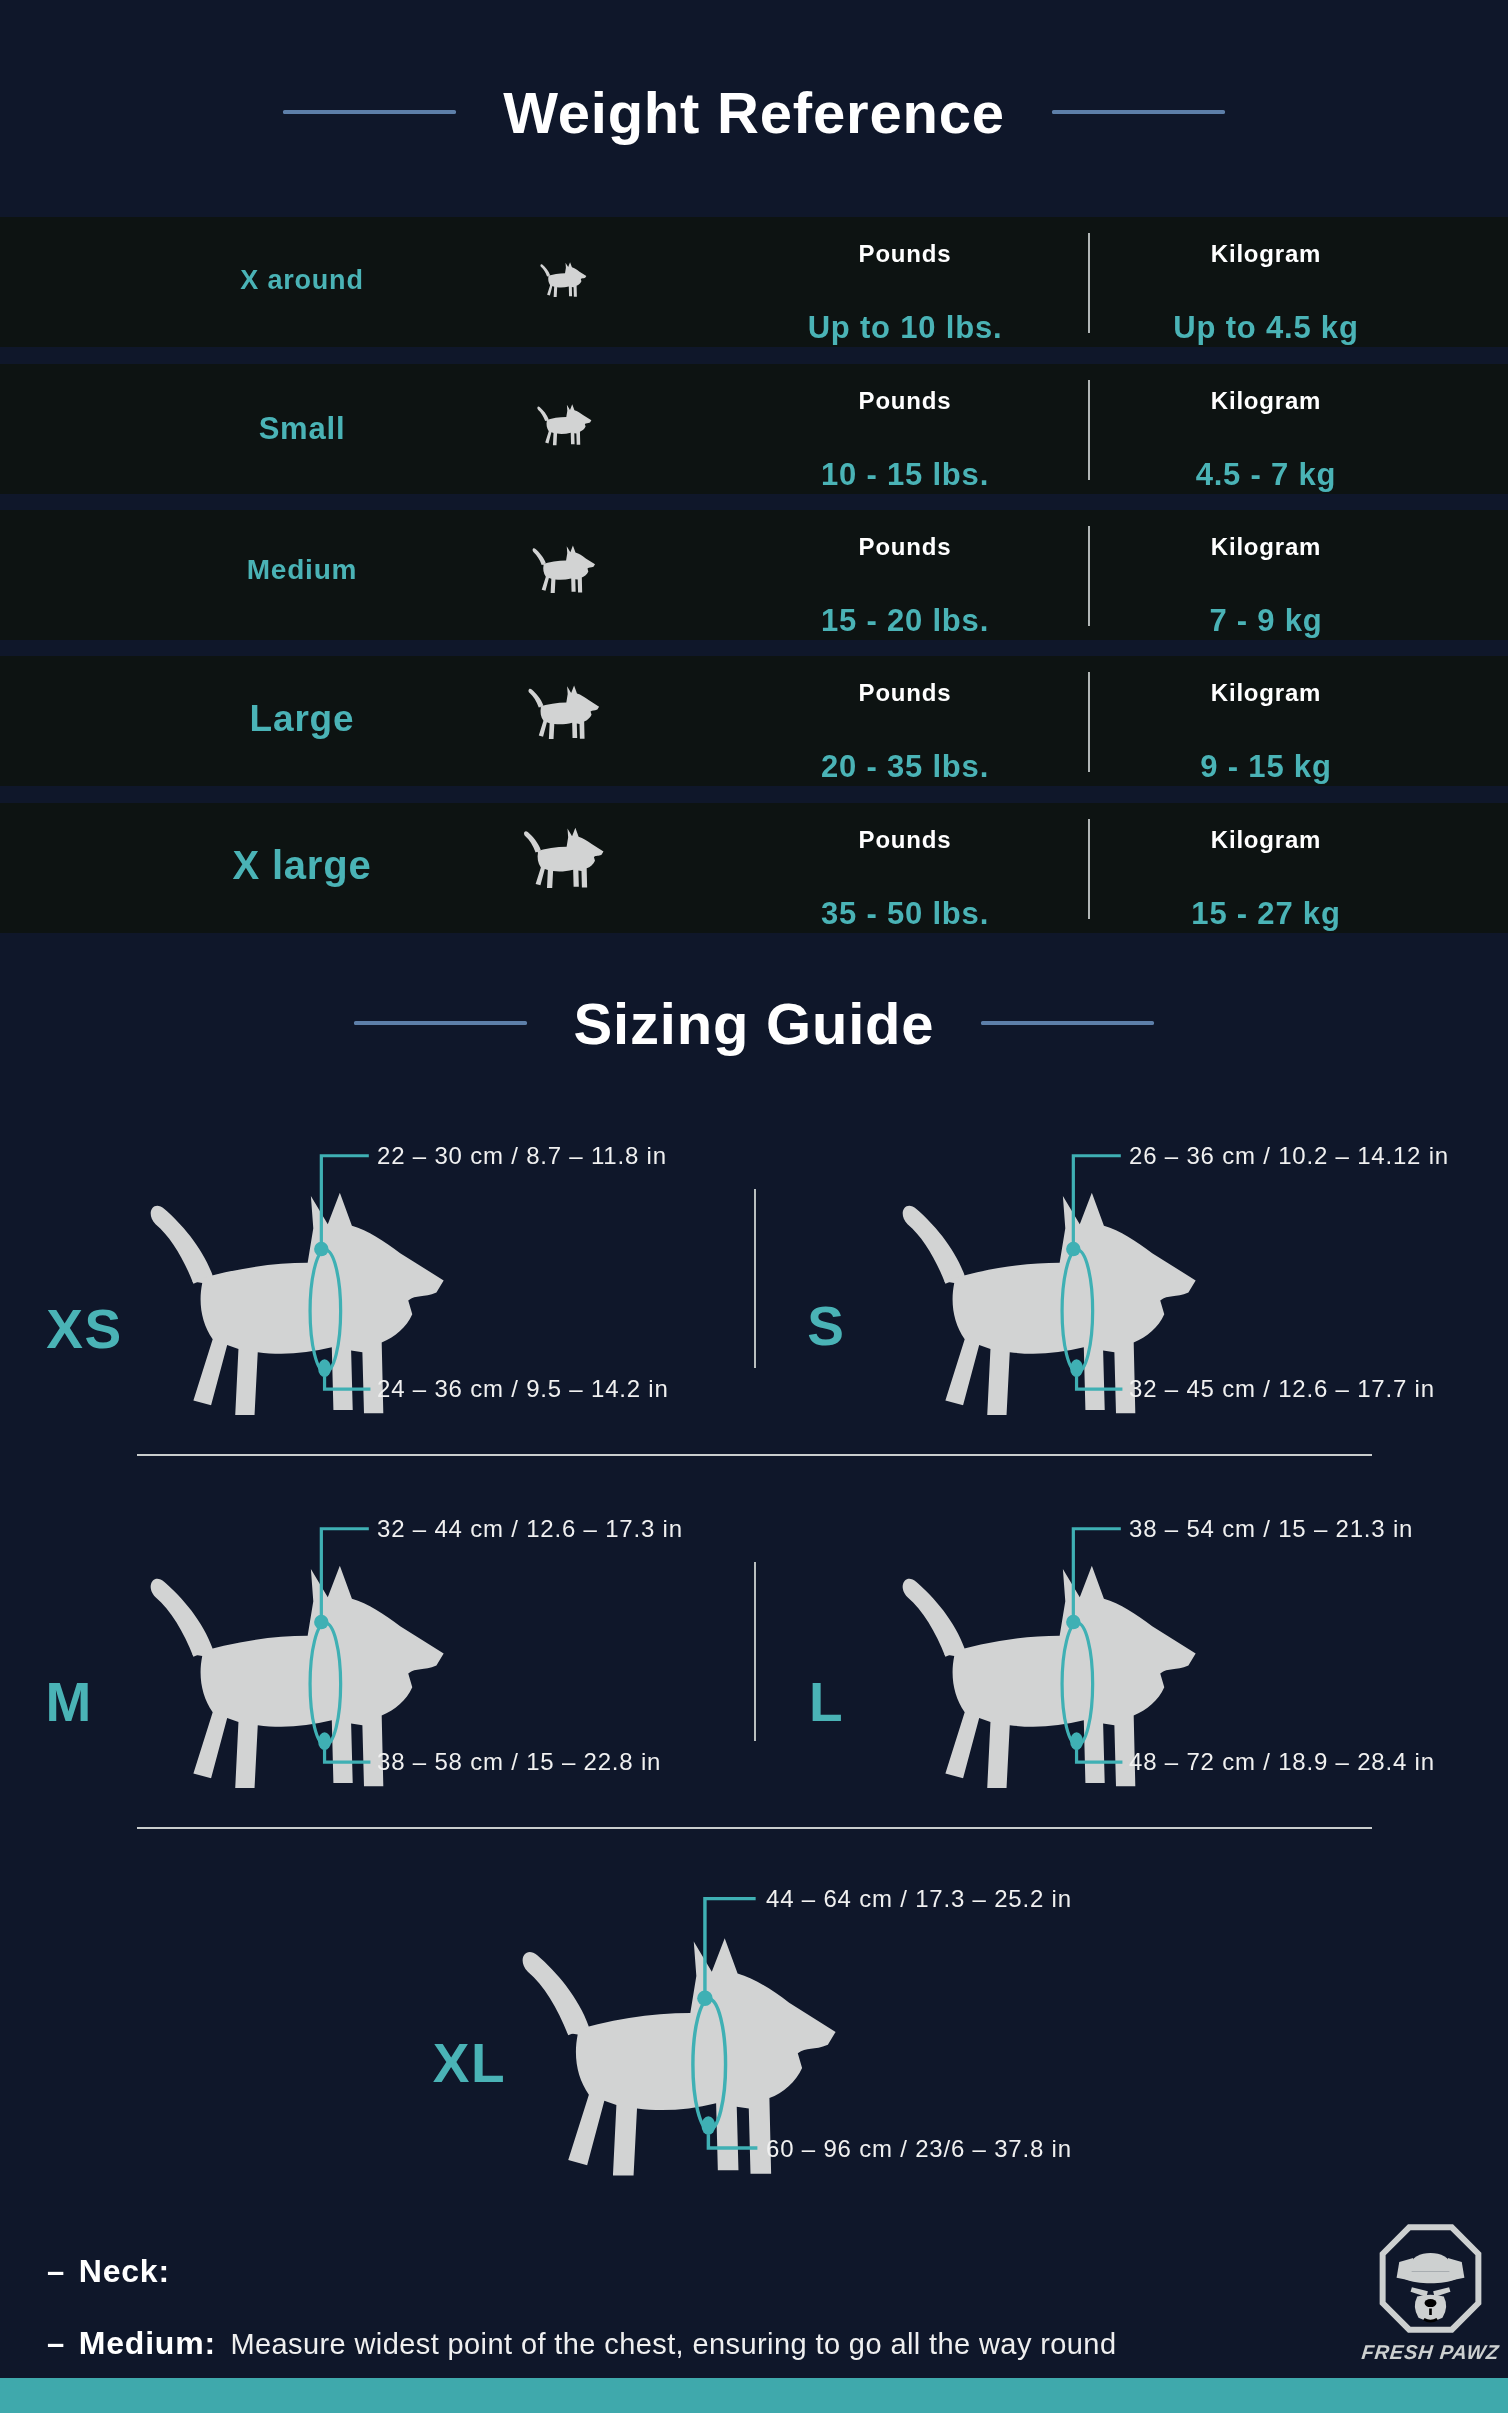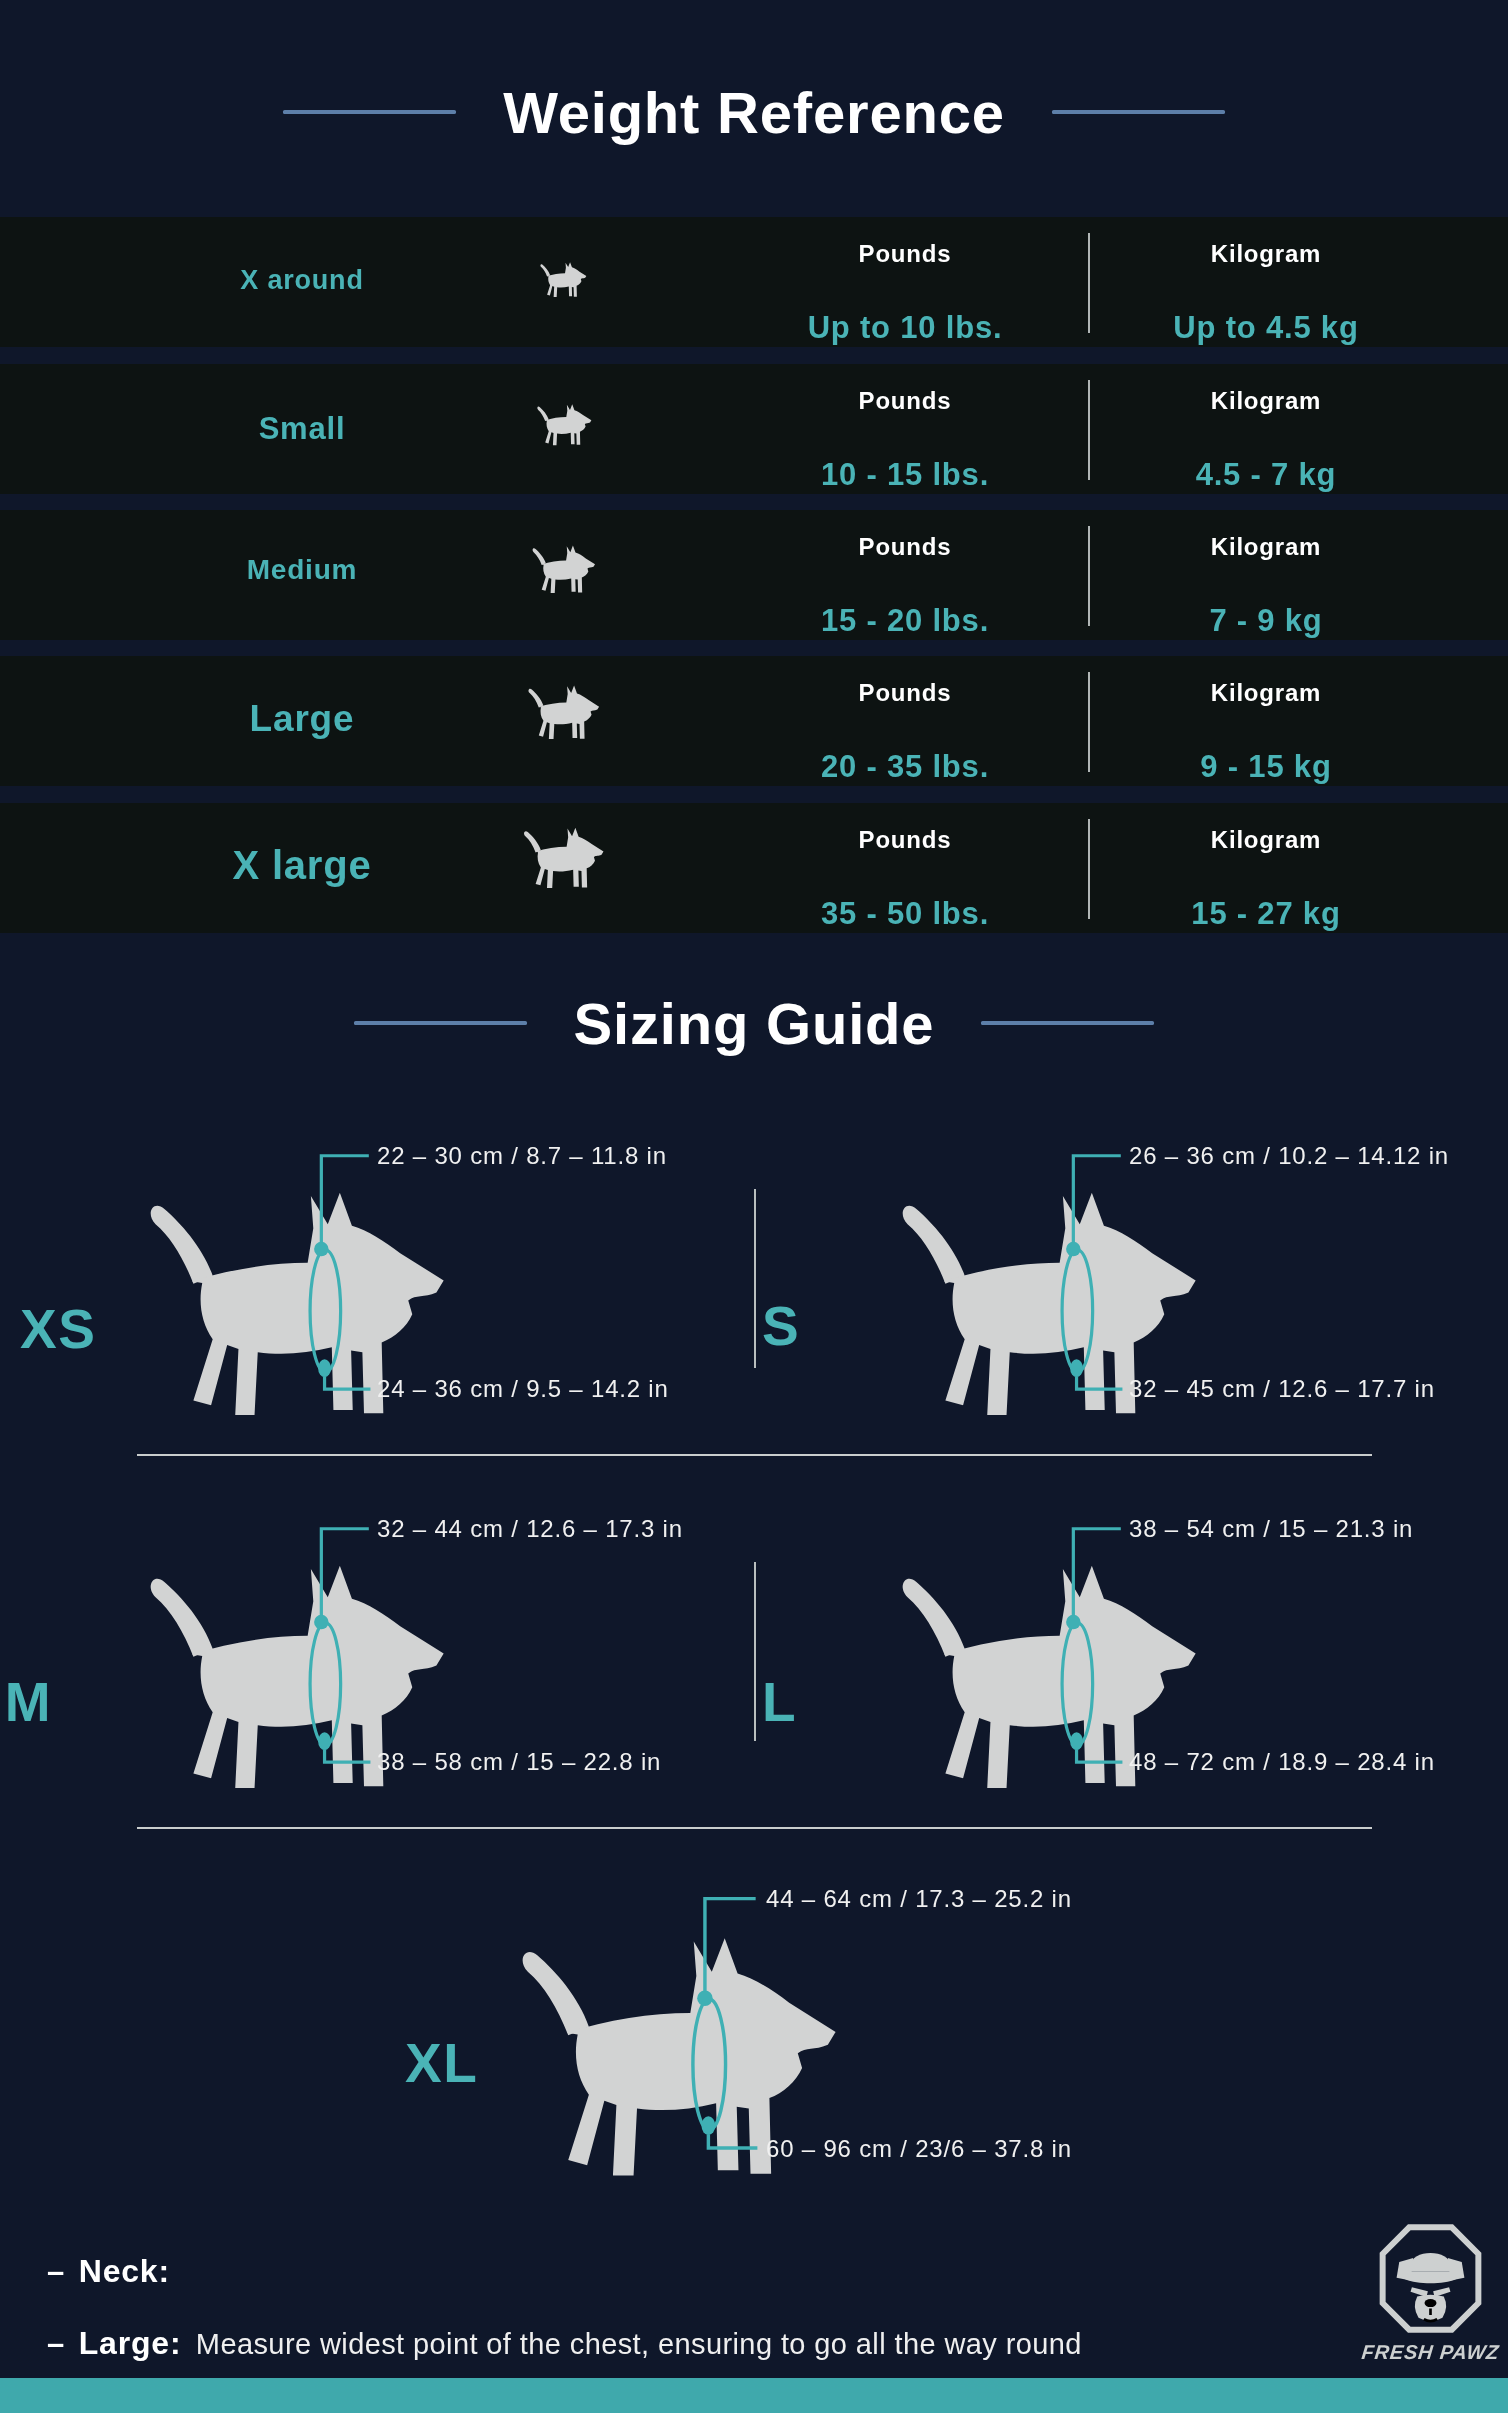--- a/index.html
+++ b/index.html
@@ -15,21 +15,21 @@
   .wrow{position:absolute;left:0;width:1508px;height:130px;background:#0d1312;}
   .wrow .size-label{position:absolute;left:145px;width:314px;text-align:center;color:#4ab3b6;font-weight:bold;letter-spacing:0.8px;}
   .wrow .dogico{position:absolute;}
   .col-head{position:absolute;width:290px;text-align:center;font-size:24px;font-weight:bold;color:#fff;letter-spacing:0.8px;top:22.5px;}
   .col-val{position:absolute;width:338px;text-align:center;font-size:31px;font-weight:bold;color:#4ab3b6;letter-spacing:0.8px;top:93px;}
   .ph{left:760px;} .pv{left:736px;}
   .kh{left:1121px;} .kv{left:1097px;}
   .row-divider{position:absolute;left:1088px;top:16px;width:1.6px;height:100px;background:#cfd4d4;opacity:.85;}
   
   .dog-svg{position:absolute;}
-  .size-letter{position:absolute;width:129px;text-align:left;color:#4ab3b6;font-weight:bold;font-size:55px;letter-spacing:1.6px;}
+  .size-letter{position:absolute;width:129px;text-align:center;color:#4ab3b6;font-weight:bold;font-size:55px;letter-spacing:1.6px;}
   .meas{position:absolute;transform:translateY(-50%);font-size:24px;color:#f0f0f0;letter-spacing:0.8px;white-space:nowrap;}
   .rule-h{position:absolute;height:1.6px;background:#c9cdcd;}
   .rule-v{position:absolute;width:1.6px;background:#b9bfbf;}
   
   .note{position:absolute;left:47px;display:flex;align-items:baseline;gap:14.5px;white-space:nowrap;}
   .note .dash{font-size:31px;font-weight:bold;color:#fff;}
   .note .term{font-size:32px;font-weight:bold;color:#fff;letter-spacing:0.8px;}
   .note .body{font-size:29px;color:#efefef;letter-spacing:0.4px;}
   
   .logo{position:absolute;left:1358px;top:2222px;width:145px;text-align:center;}
@@ -178,21 +178,21 @@
   </svg>
   <div class="meas" style="left:766px;top:1899px;">44 – 64 cm / 17.3 – 25.2 in</div>
   <div class="meas" style="left:766px;top:2149px;">60 – 96 cm / 23/6 – 37.8 in</div>
 
   <div class="note" style="top:2253px;">
     <span class="dash">–</span>
     <span class="term">Neck:</span>
   </div>
   <div class="note" style="top:2325px;">
     <span class="dash">–</span>
-    <span class="term">Large:</span>
+    <span class="term">Medium:</span>
     <span class="body">Measure widest point of the chest, ensuring to go all the way round</span>
   </div>
 
   <div class="logo">
     <svg width="121" height="113" viewBox="0 0 160 170">
       <path d="M48,8 L112,8 L152,48 L152,122 L112,162 L48,162 L8,122 L8,48 Z" fill="none" stroke="#cdd0d0" stroke-width="9"></path>
 
       <polygon points="33,60 54,54 50,88 29,84" fill="#cdd0d0"></polygon>
       <polygon points="127,60 106,54 110,88 131,84" fill="#cdd0d0"></polygon>
 

